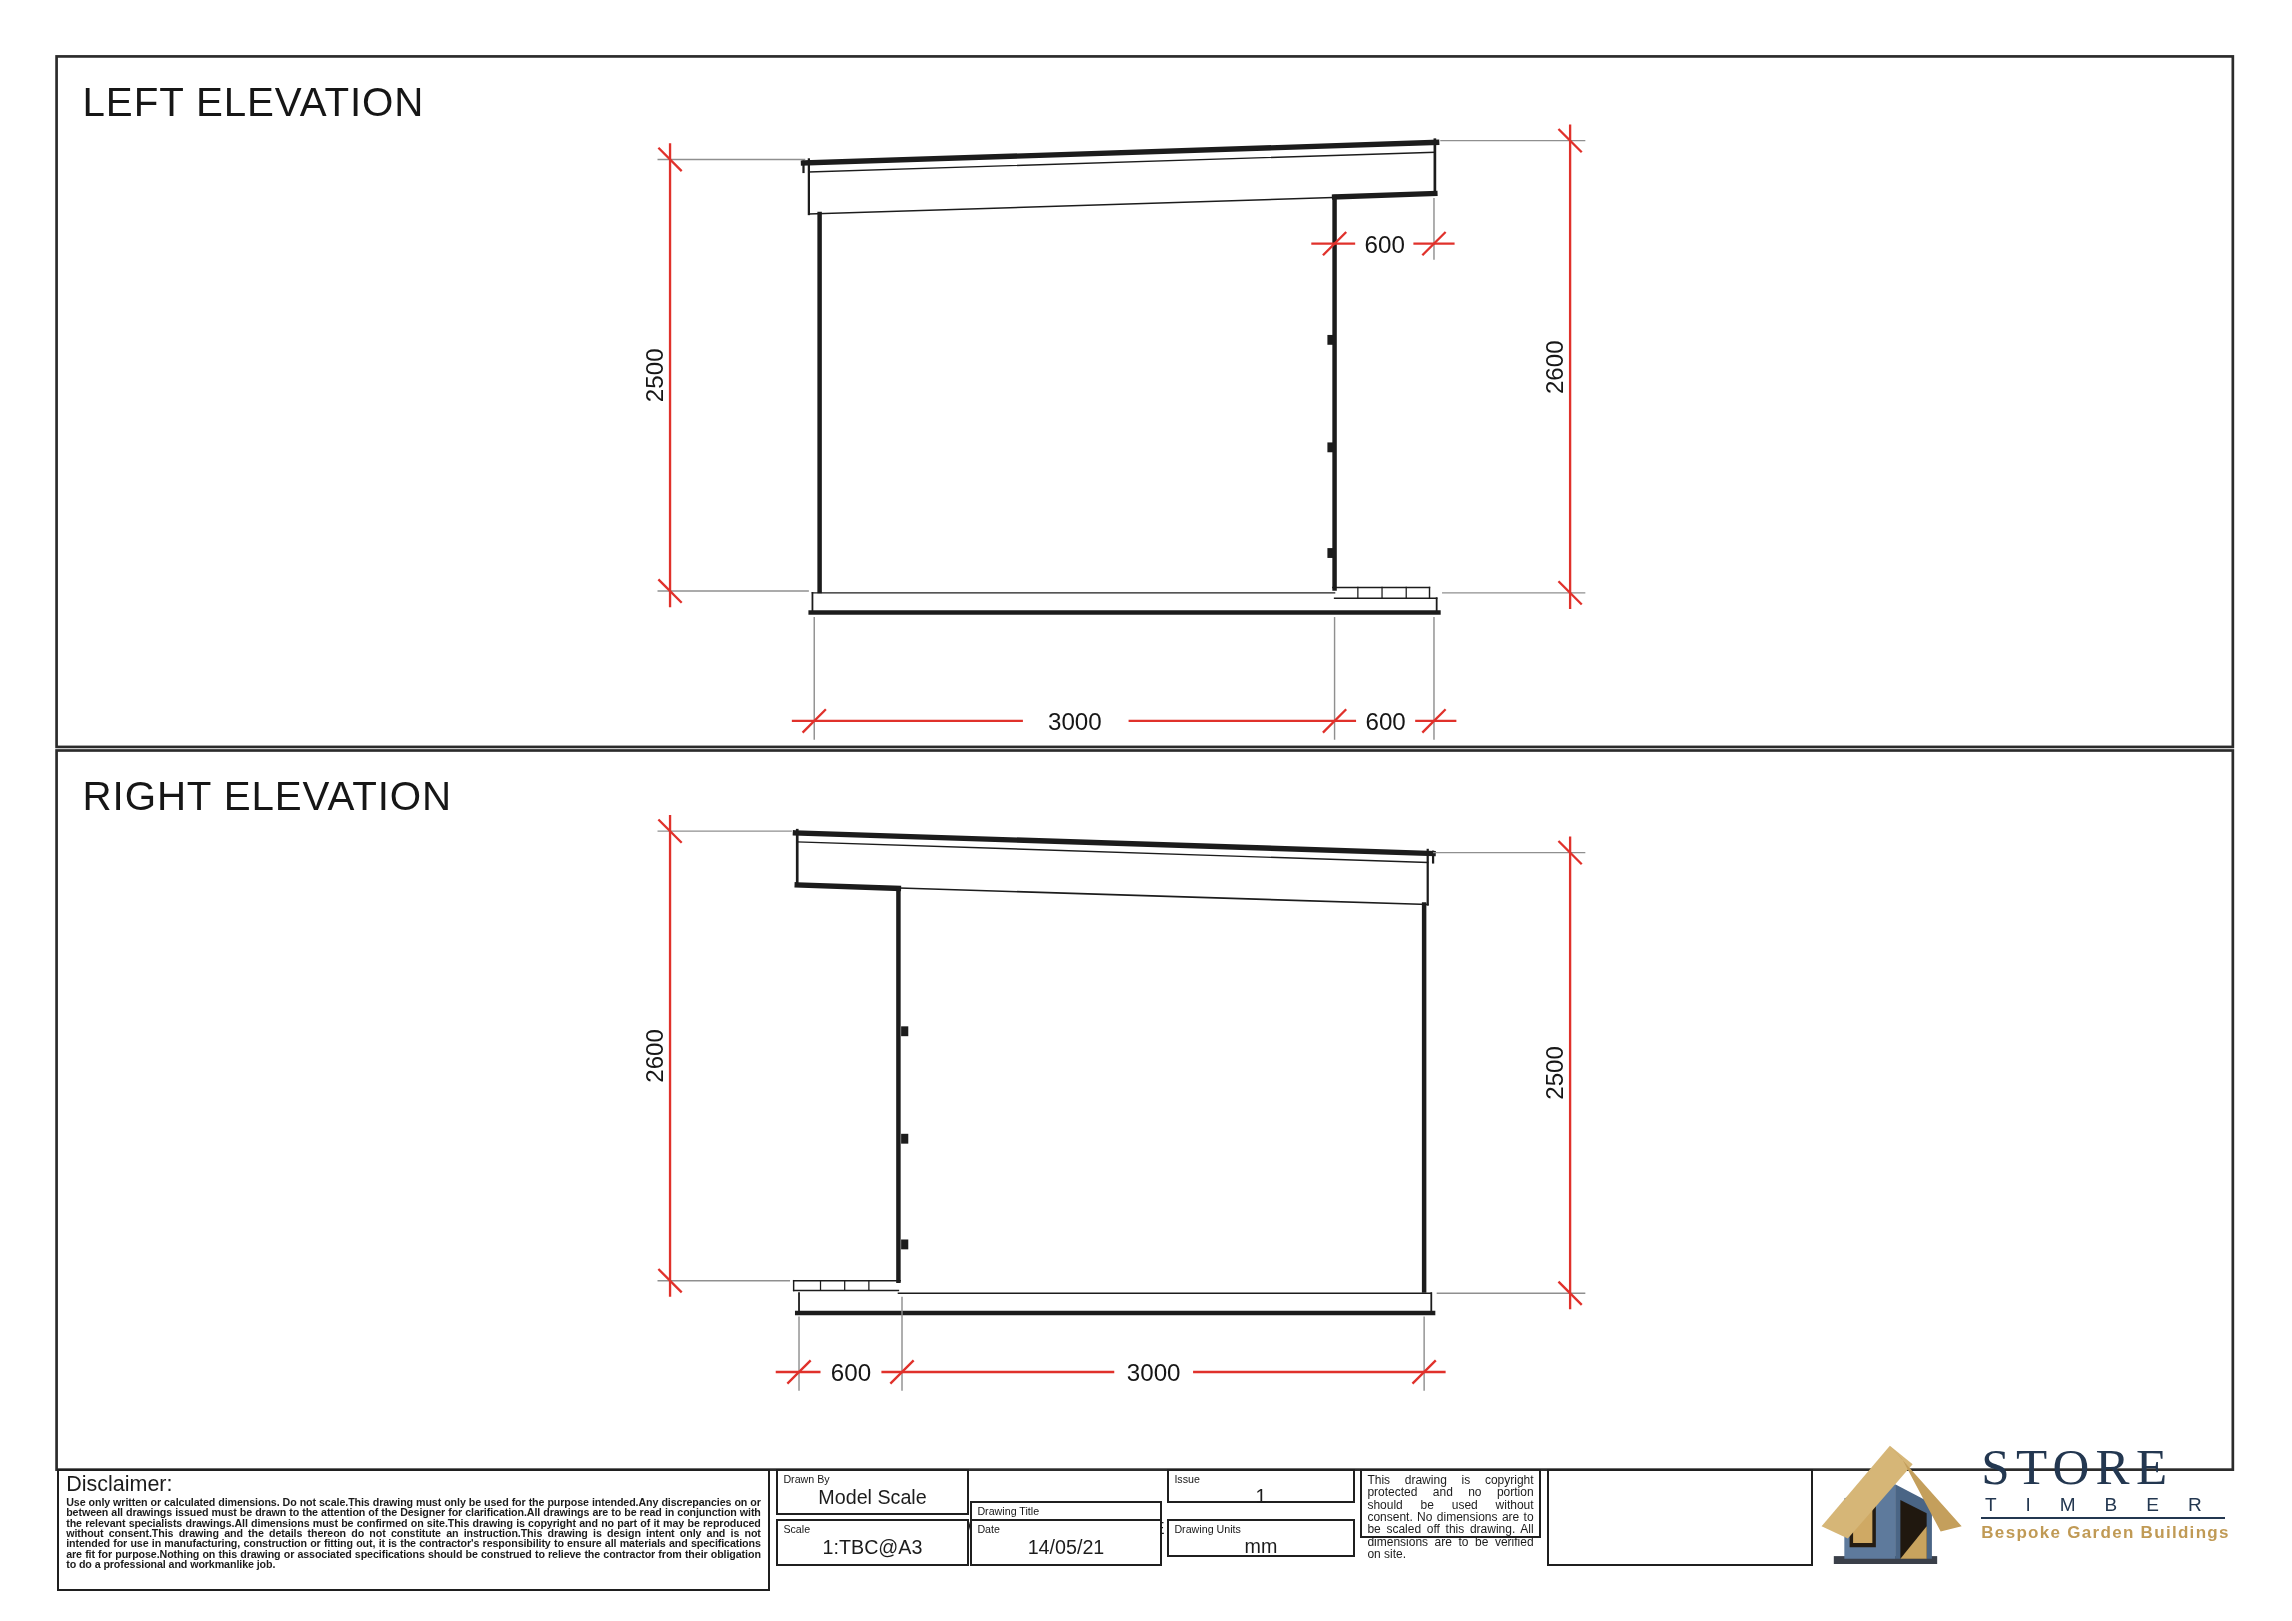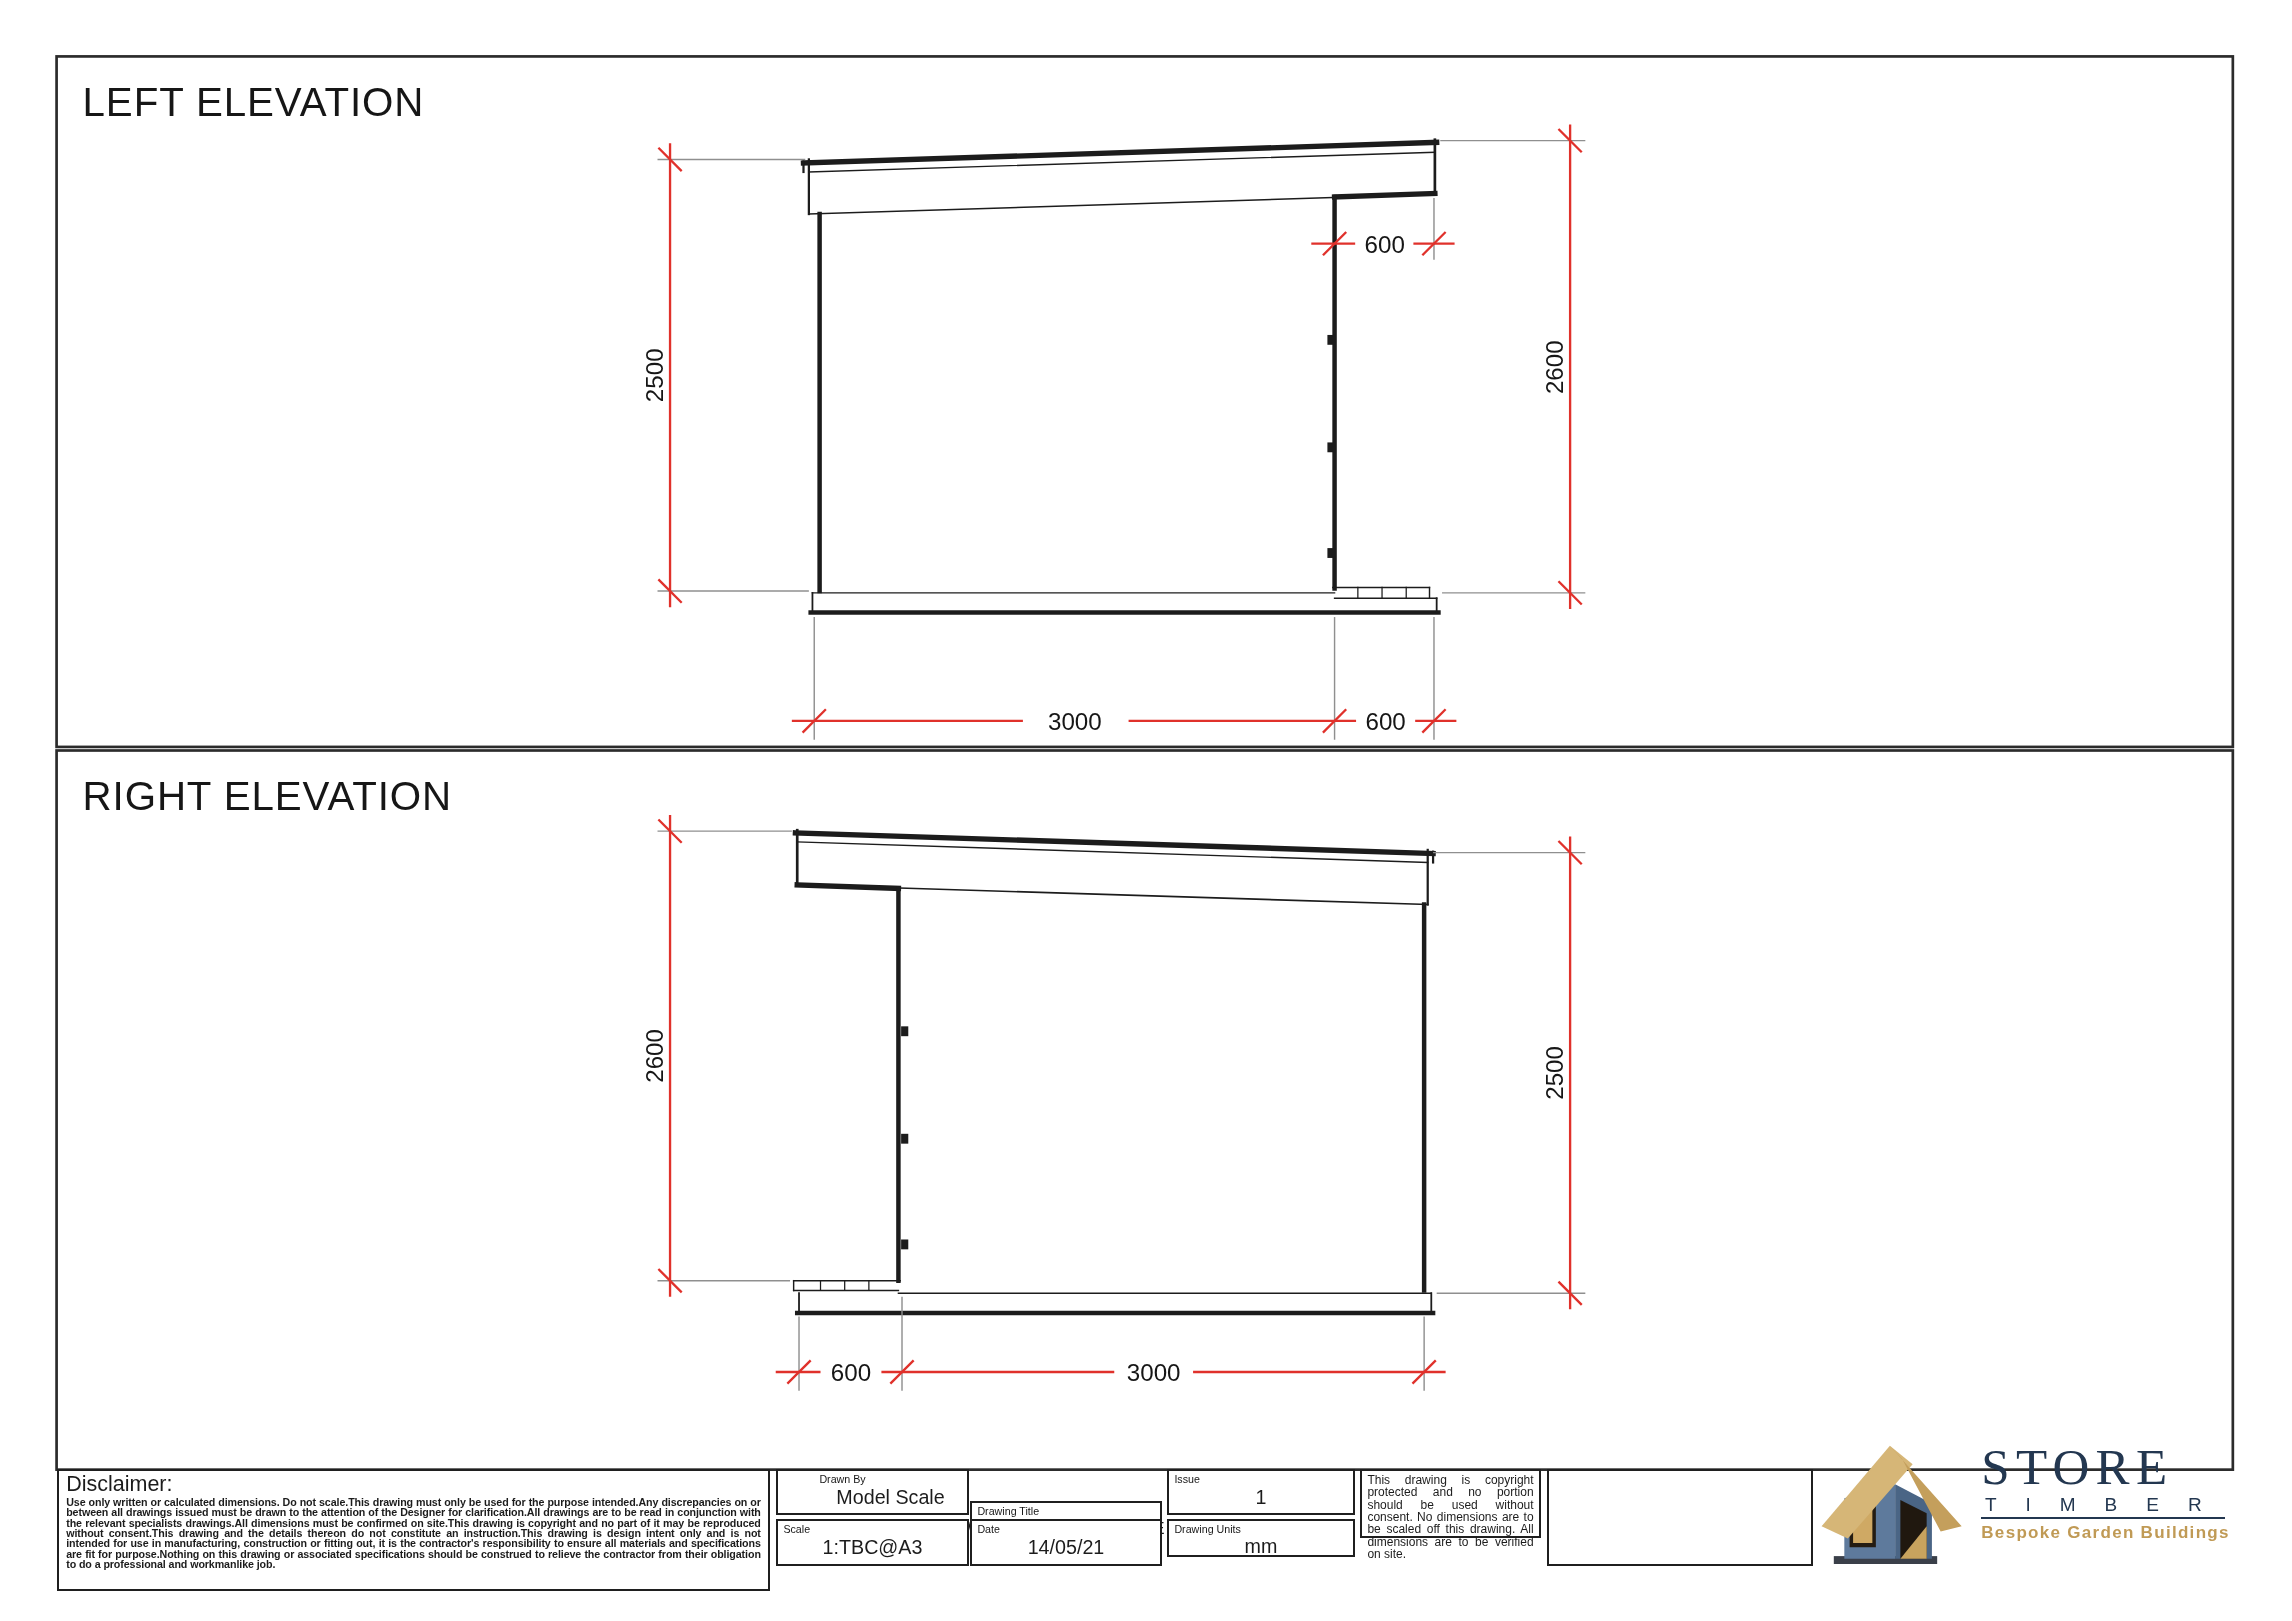--- a/index.html
+++ b/index.html
@@ -184,29 +184,29 @@
   <text class="dimnum" x="1753" y="1190" text-anchor="middle" transform="rotate(-90 1753 1198)">2500</text>
   <text class="dimnum" x="950" y="1542" text-anchor="middle">600</text>
   <text class="dimnum" x="1288" y="1542" text-anchor="middle">3000</text>
 </svg>
 
 <div class="tb-box disclaimer" style="left:57px;top:1469px;width:713px;height:122px;">
   <h2>Disclaimer:</h2>
   <p>Use only written or calculated dimensions. Do not scale.This drawing must only be used for the purpose intended.Any discrepancies on or between all drawings issued must be drawn to the attention of the Designer for clarification.All drawings are to be read in conjunction with the relevant specialists drawings.All dimensions must be confirmed on site.This drawing is copyright and no part of it may be reproduced without consent.This drawing and the details thereon do not constitute an instruction.This drawing is design intent only and is not intended for use in manufacturing, construction or fitting out, it is the contractor's responsibility to ensure all materials and specifications are fit for purpose.Nothing on this drawing or associated specifications should be construed to relieve the contractor from their obligation to do a professional and workmanlike job.</p>
 </div>
 
-<div class="tb-box cell" style="left:776px;top:1469px;width:193px;height:46px;padding-left:36px;">
+<div class="tb-box cell" style="left:776px;top:1469px;width:193px;height:46px;">
   <span class="lbl">Drawn By</span>
   <span class="val">Model Scale</span>
 </div>
 <div class="tb-box cell" style="left:970px;top:1469px;width:192px;height:46px;margin-top:32px;">
   <span class="lbl">Drawing Title</span>
   <span class="val wide">WINDERMERE &amp; STORE</span>
 </div>
-<div class="tb-box cell" style="left:1167px;top:1469px;width:188px;height:46px;">
+<div class="tb-box cell" style="left:1167px;top:1469px;width:188px;height:34px;">
   <span class="lbl">Issue</span>
   <span class="val">1</span>
 </div>
 <div class="tb-box cell" style="left:776px;top:1519px;width:193px;height:47px;">
   <span class="lbl">Scale</span>
   <span class="val">1:TBC@A3</span>
 </div>
 <div class="tb-box cell" style="left:970px;top:1519px;width:192px;height:47px;">
   <span class="lbl">Date</span>
   <span class="val">14/05/21</span>

